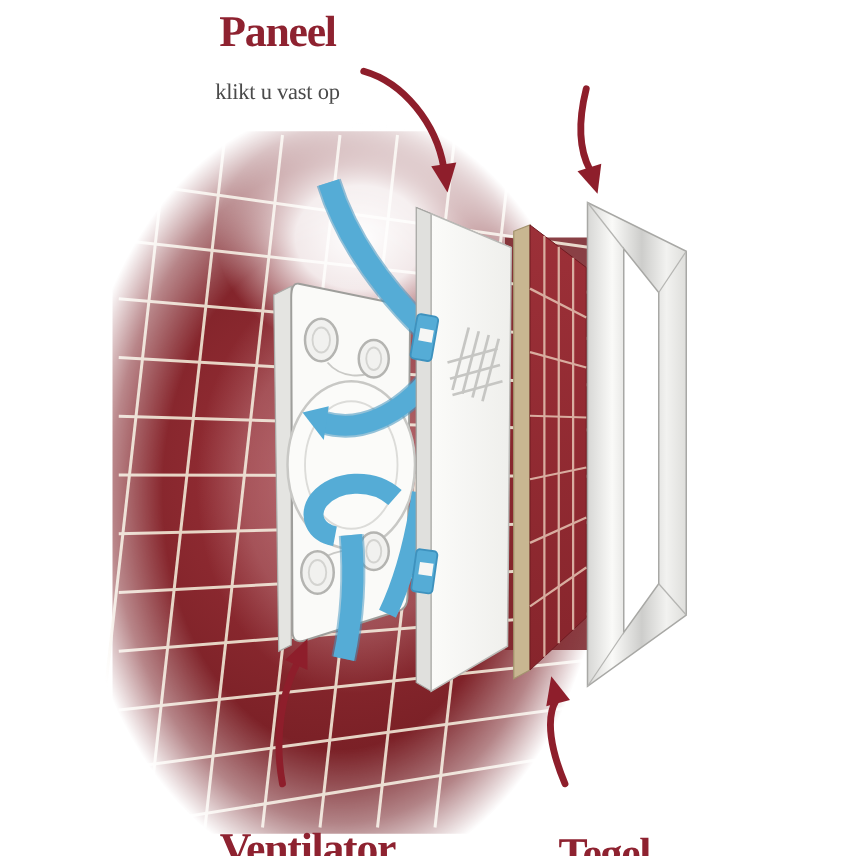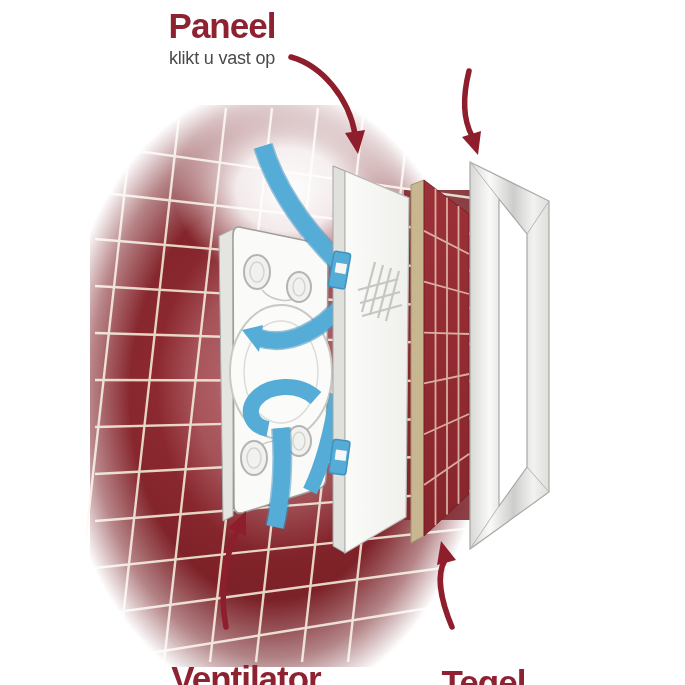--- a/index.html
+++ b/index.html
@@ -1,27 +1,27 @@
 <!DOCTYPE html>
 <html><head>
 <meta charset="utf-8">
 <style>
   html,body{margin:0;padding:0;background:#ffffff;}
   .stage{
     position:relative;width:620px;height:685px;background:#ffffff;overflow:hidden;
-    font-family:Liberation Sans, sans-serif;
+    font-family:Liberation Serif, serif;
   }
   .stage svg{position:absolute;left:0;top:0;}
   .lbl{position:absolute;text-align:center;}
   .lbl-title{
     font-weight:bold;color:#8E2230;letter-spacing:-1px;line-height:1.05;
     font-size:35px;
   }
   .lbl-sub{
-    color:#4A4A4A;font-size:18px;line-height:1.22;letter-spacing:-0.2px;margin-top:3px;
+    color:#4A4A4A;font-size:18px;line-height:1.22;letter-spacing:-0.2px;margin-top:18px;
   }
   .lbl-paneel{left:112px;top:8px;width:220px;}
   .lbl-frame{left:423px;top:26px;width:140px;}
   .lbl-ventilator{left:126px;top:633px;width:240px;font-size:34px;margin-top:28px;}
   .lbl-tegel{left:406px;top:665px;width:155px;}
 </style>
 </head>
 <body>
 
 <div class="stage">

